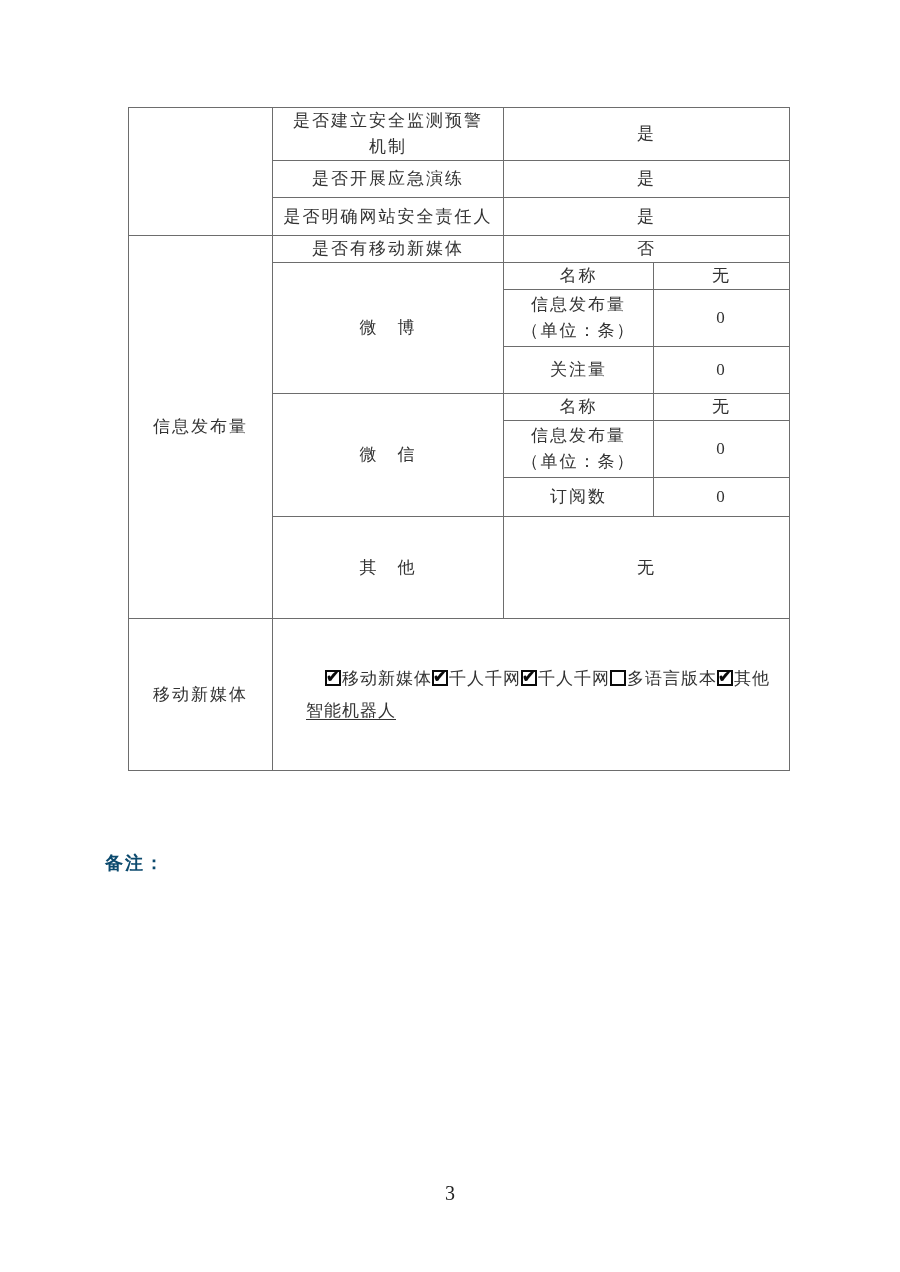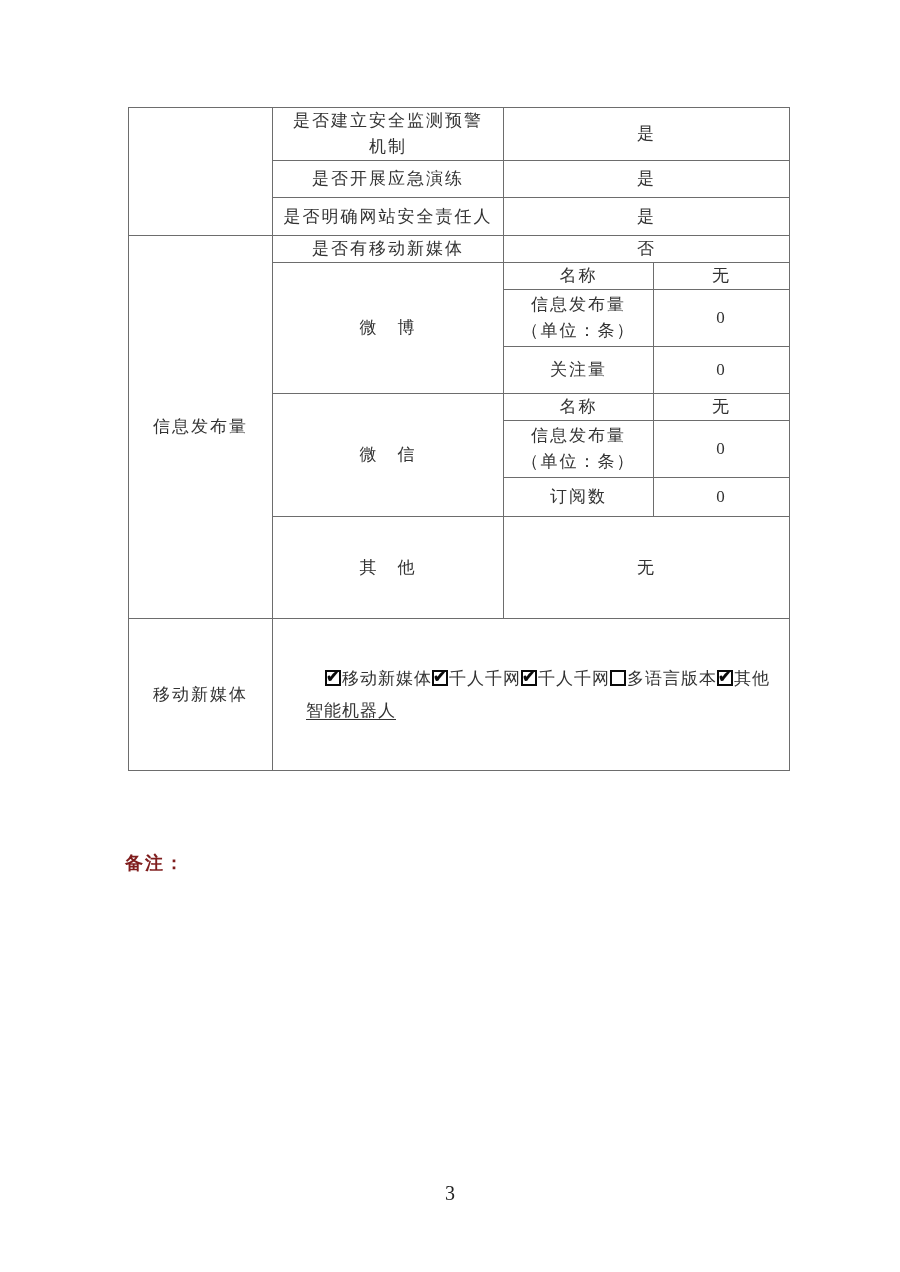--- a/index.html
+++ b/index.html
@@ -30,22 +30,22 @@
     display:inline-block;width:16px;height:16px;box-sizing:border-box;
     border:2px solid #0a0a0a;position:relative;vertical-align:-2px;
     margin:0 1px 0 0;letter-spacing:0;
   }
   .cb.checked::after{
     content:"\2714";
     position:absolute;top:-4px;left:-1px;
     font-size:16px;font-weight:bold;color:#0a0a0a;line-height:1.1;
   }
   .notes{
-    position:absolute;left:125px;top:851px;
-    font-size:18px;font-weight:bold;color:#7f1d1d;letter-spacing:2px;
+    position:absolute;left:105px;top:851px;
+    font-size:18px;font-weight:bold;color:#0c4a6e;letter-spacing:2px;
   }
   .page-number{
     position:absolute;left:0;top:1182px;width:900px;
     text-align:center;font-size:20px;color:#222222;
   }
 </style>
 </head>
 <body>
 
 <div class="page">

